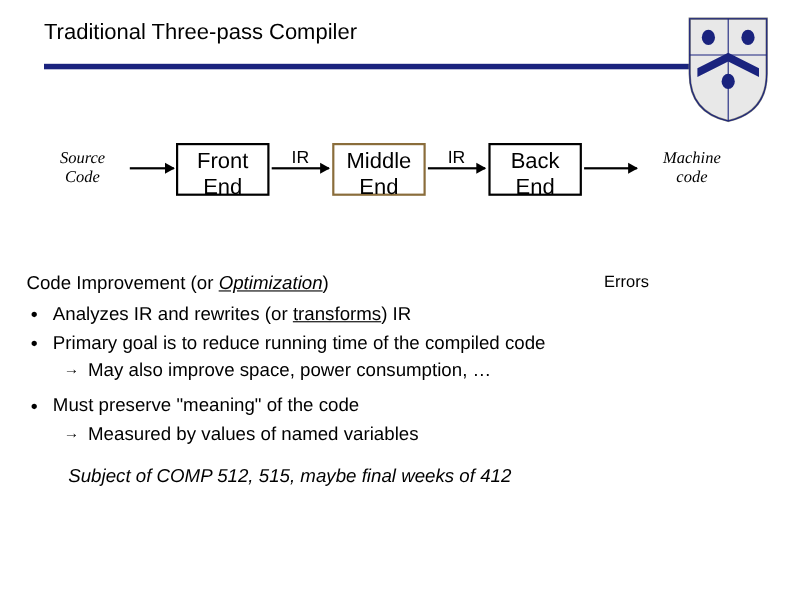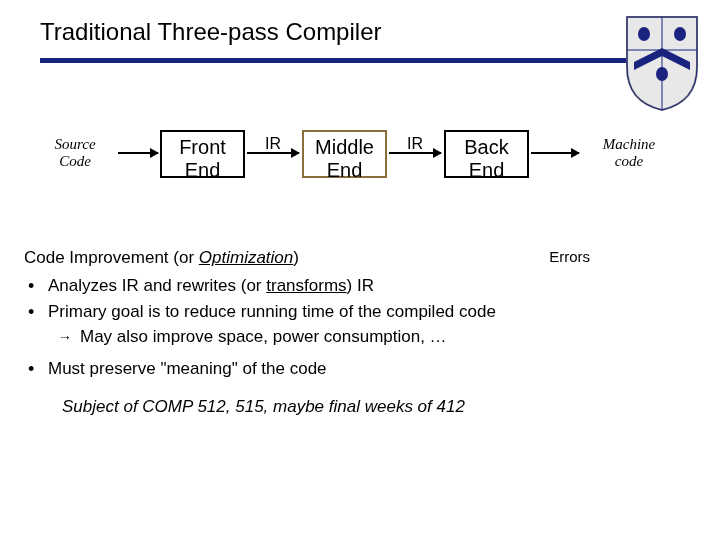--- a/index.html
+++ b/index.html
@@ -1,16 +1,16 @@
 <!DOCTYPE html>
 <html><head>
 <meta charset="utf-8">
 <style>
   html,body{margin:0;padding:0;width:720px;height:540px;background:#fff;font-family:"Comic Sans MS","Comic Sans",cursive,sans-serif;color:#000;position:relative}
-  .title{position:absolute;left:40px;top:18px;font-size:24px}
+  .title{position:absolute;left:40px;top:18px;font-size:20px}
   
   .rule{position:absolute;left:40px;right:40px;top:58px;height:5px;background:#1a237e}
   .shield{position:absolute;right:18px;top:12px;width:80px;height:100px}
   .shield svg{width:100%;height:100%}
 
   
   .pipe-wrap{position:absolute;left:40px;right:40px;top:130px;height:90px}
   .io-label{position:absolute;width:90px;text-align:center;font-size:15px;line-height:1.15;font-style:italic;font-family:"Trebuchet MS","Comic Sans MS",cursive}
   .box{position:absolute;width:85px;height:48px;border:2px solid #000;background:#fff;text-align:center;font-size:20px;line-height:1.15;padding-top:4px;box-sizing:border-box}
   .box.highlight{border-color:#8a6d3b}
@@ -97,15 +97,18 @@
       <span>Analyzes IR and rewrites (or </span><span class="u">transforms</span><span>) IR</span>
     </li>
     <li>Primary goal is to reduce running time of the compiled code</li>
   </ul>
   <ul class="sub">
     <li>May also improve space, power consumption, …</li>
   </ul>
   <ul class="top">
     <li>Must preserve "meaning" of the code</li>
   </ul>
+  <ul class="sub">
+    <li>Measured by values of named variables</li>
+  </ul>
 
   <div class="subj">Subject of COMP 512, 515, maybe final weeks of 412</div>
 </div>
 
 </body></html>

